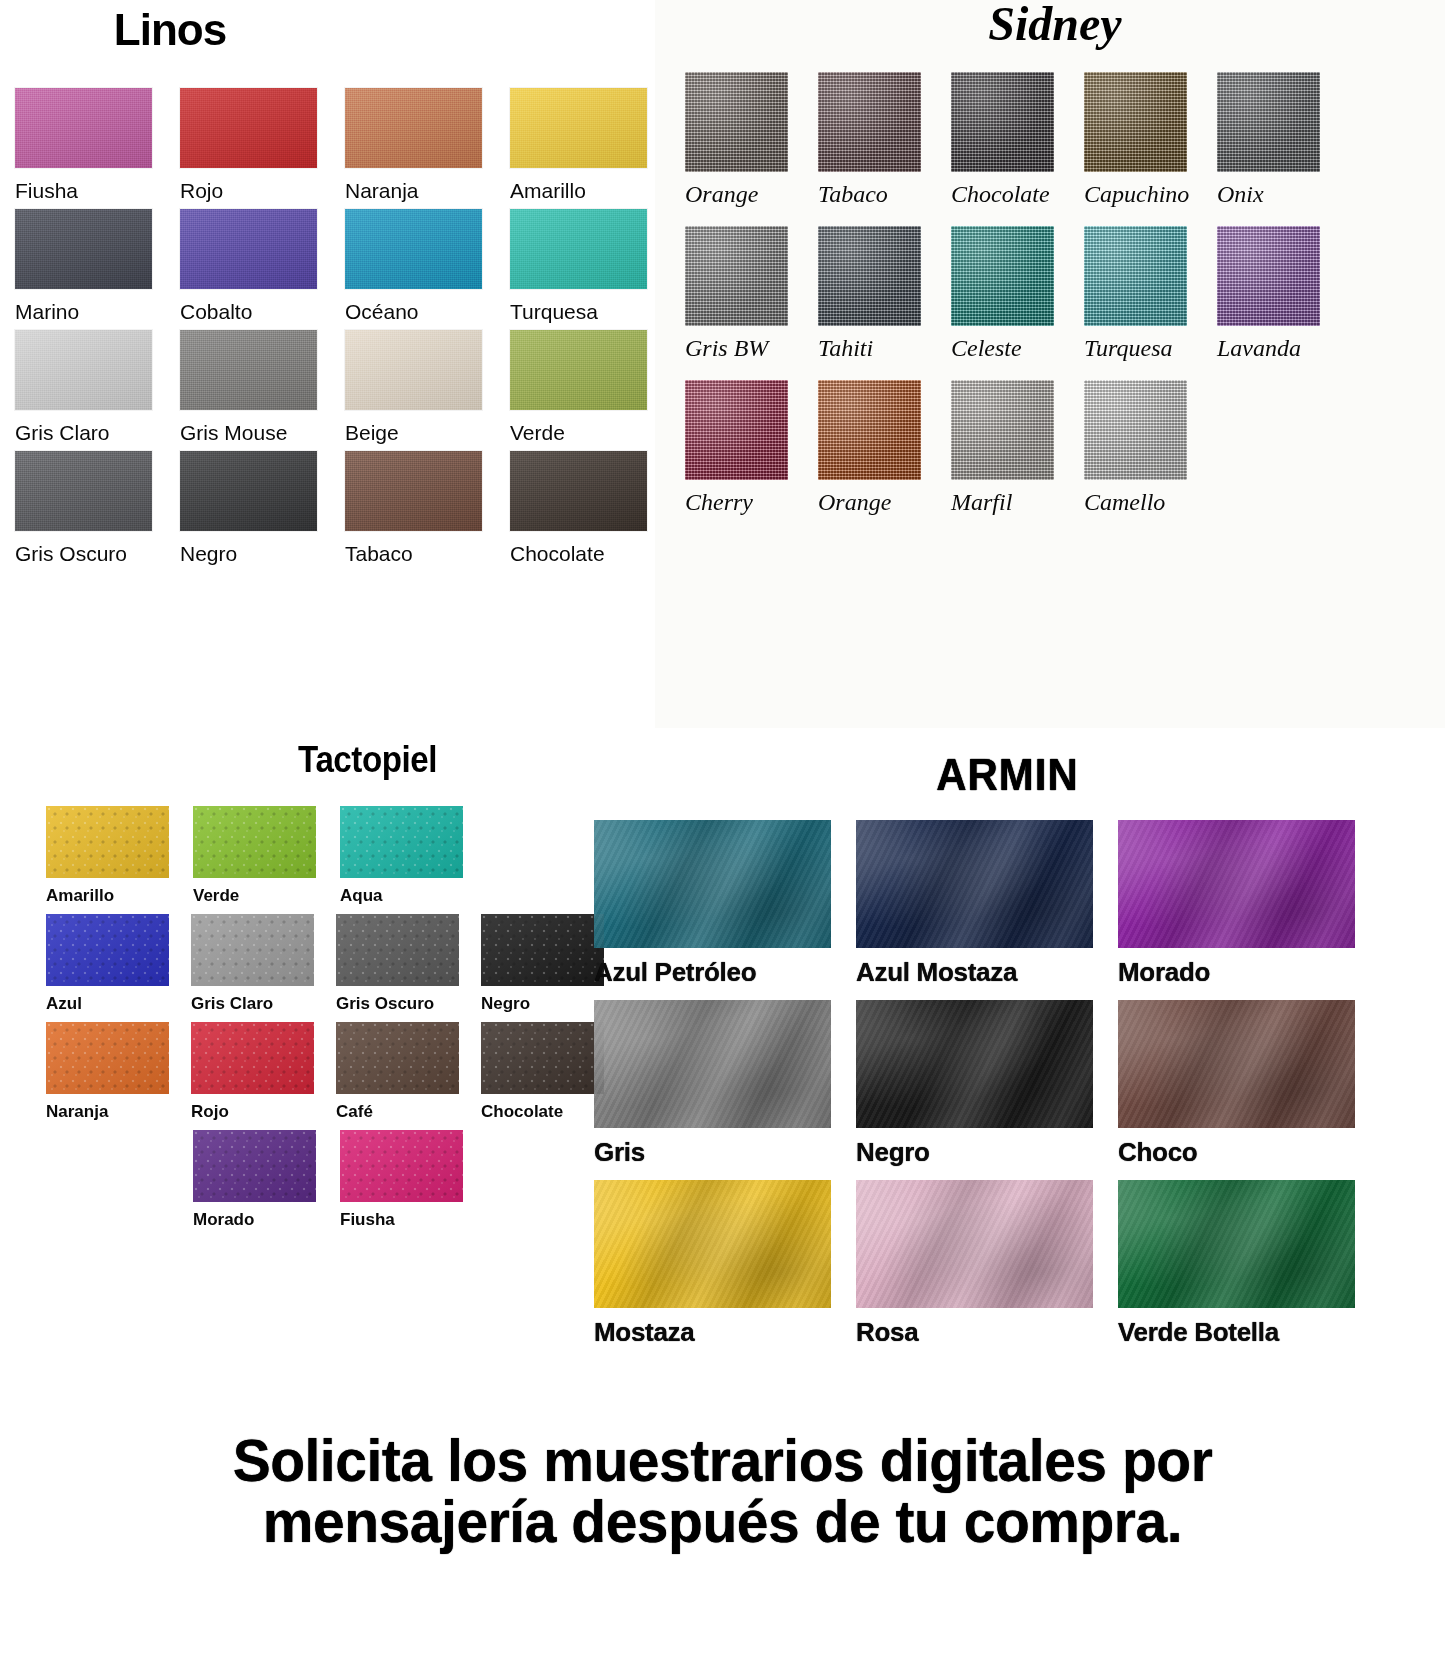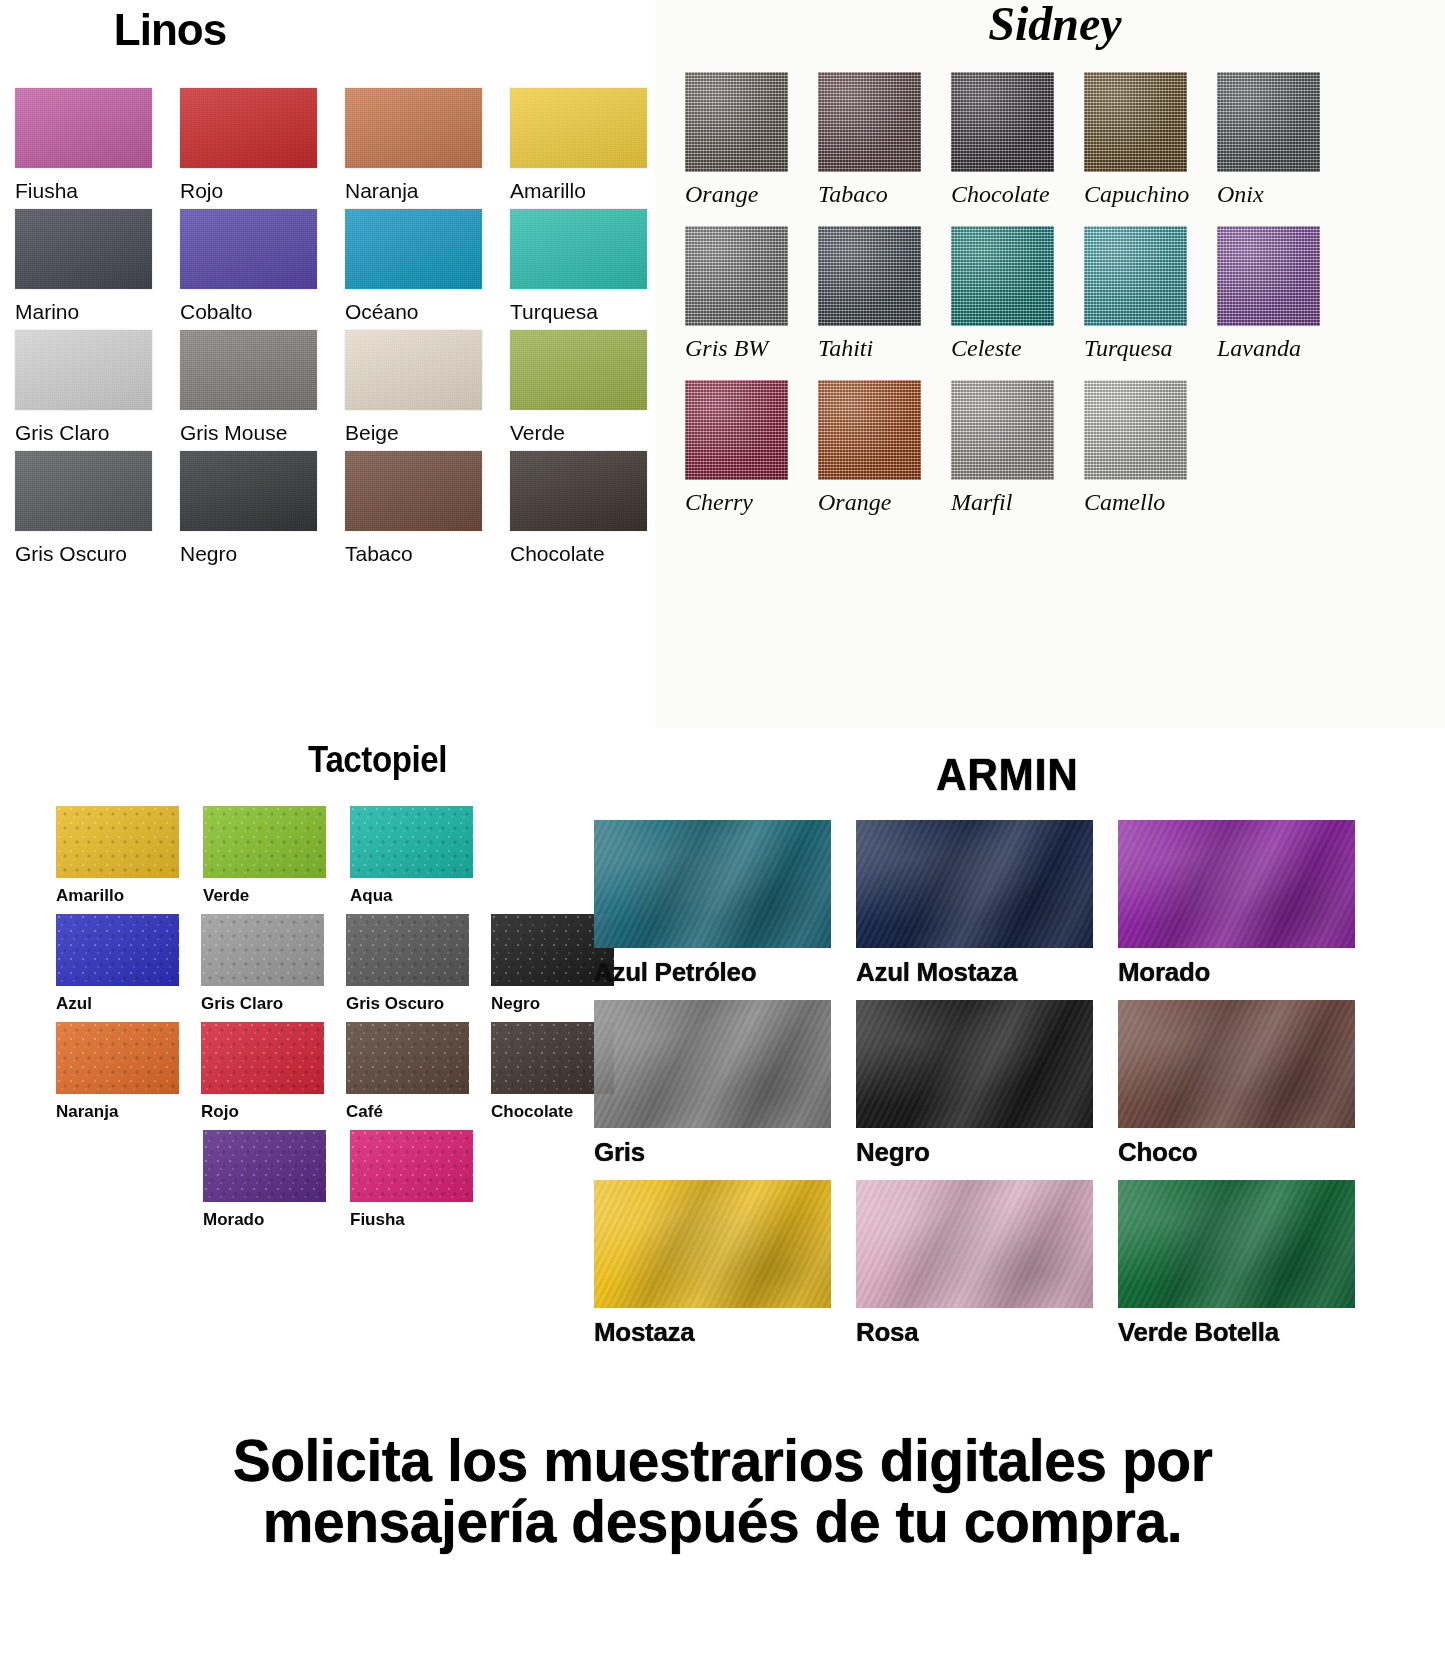--- a/index.html
+++ b/index.html
@@ -69,21 +69,21 @@
   #sidney .cell{width:133px;margin-right:0px;}
   #sidney .swatch{width:103px;height:100px;}
   #sidney .label{
     font-family:"Liberation Serif", serif;
     font-style:italic;
     font-size:24px;
     margin-top:9px;
   }
 
   
-  #tactopiel{left:18px;top:742px;width:580px;padding-left:32px;}
+  #tactopiel{left:8px;top:742px;width:580px;padding-left:32px;}
   #tactopiel .sec-title{
     font-size:36px;
     letter-spacing:-0.5px;
     transform:scaleX(.92);
     margin-left:75px;
   }
   #tactopiel .grid{margin-top:28px;}
   #tactopiel .row{margin-bottom:8px;}
   #tactopiel .cell{width:141px;margin-left:6px;}
   #tactopiel .swatch{width:123px;height:72px;}

